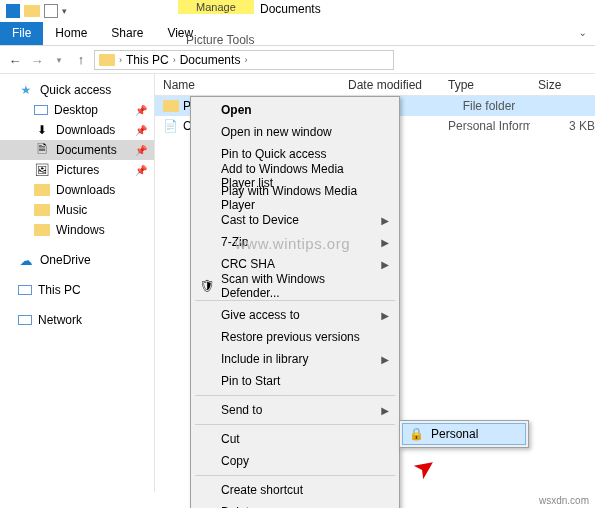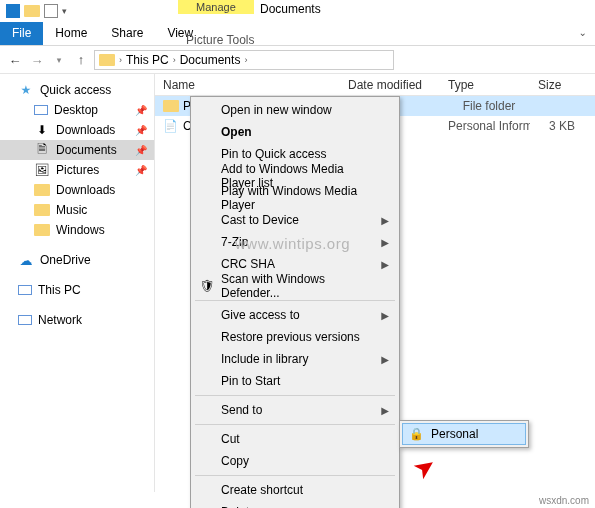--- a/index.html
+++ b/index.html
@@ -141,21 +141,21 @@
   .row {
     display: flex;
     align-items: center;
     height: 20px;
   }
   .row.selected { background: #cde8ff; }
   .cell { padding-left: 8px; overflow: hidden; white-space: nowrap; }
   .cell.name { width: 185px; display: flex; align-items: center; gap: 4px; }
   .cell.date { width: 100px; color: #555; }
   .cell.type { width: 90px; color: #555; text-align: center; }
-  .cell.size { flex: 1; color: #555; text-align: right; padding-right: 20px; }
+  .cell.size { flex: 1; color: #555; text-align: right; }
   .ctx {
     position: absolute;
     left: 190px;
     top: 96px;
     width: 210px;
     background: #f0f0f0;
     border: 1px solid #a0a0a0;
     box-shadow: 2px 2px 4px rgba(0,0,0,0.25);
     padding: 2px;
     font-size: 12px;
@@ -325,24 +325,24 @@
           <span>Certif</span>
         </div>
       <div class="cell date">AM</div>
       <div class="cell type">Personal Informati...</div>
       <div class="cell size">3 KB</div>
     </div>
   </div>
 </div>
 
 <div class="ctx">
+  <div class="ctx-item">
+      <b>Open</b>
+    </div>
   <div class="ctx-item">Open in new window</div>
-  <div class="ctx-item">
-      <b>Open</b>
-    </div>
   <div class="ctx-item">Pin to Quick access</div>
   <div class="ctx-item">Add to Windows Media Player list</div>
   <div class="ctx-item">Play with Windows Media Player</div>
   <div class="ctx-item">
       <span>Cast to Device</span>
       <span class="arrow">▶</span>
     </div>
   <div class="ctx-item">
       <span>7-Zip</span>
       <span class="arrow">▶</span>

